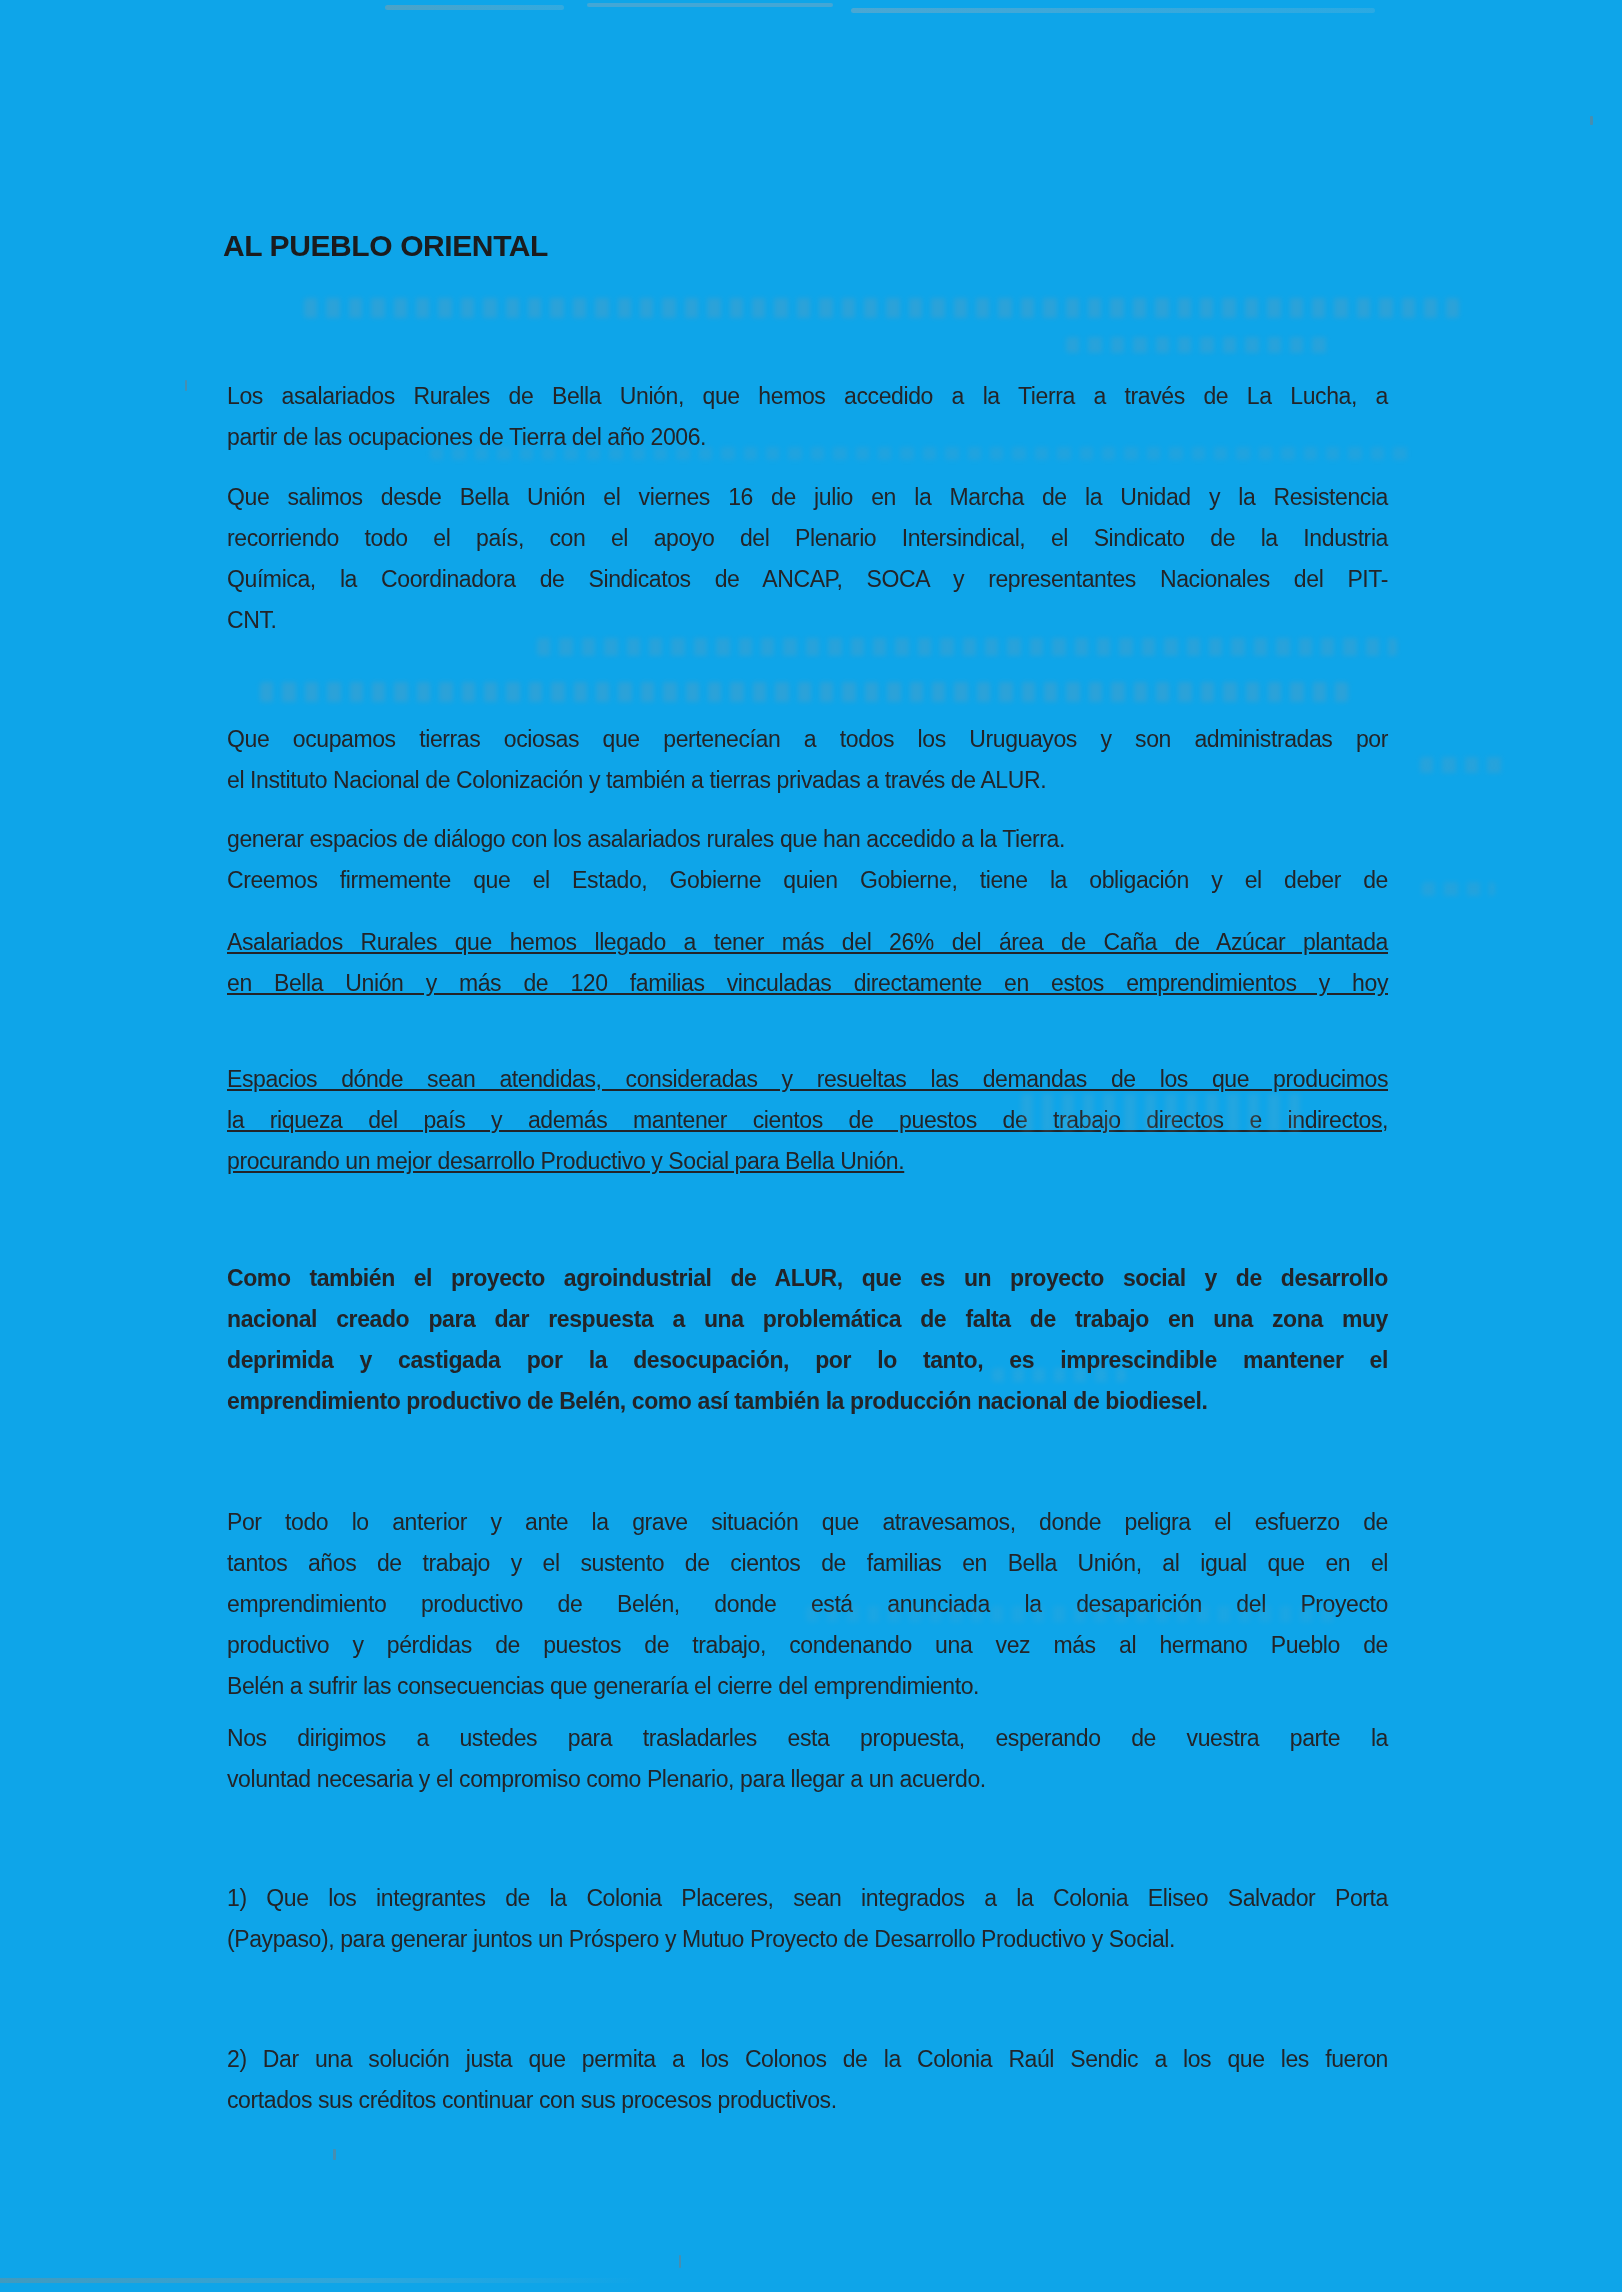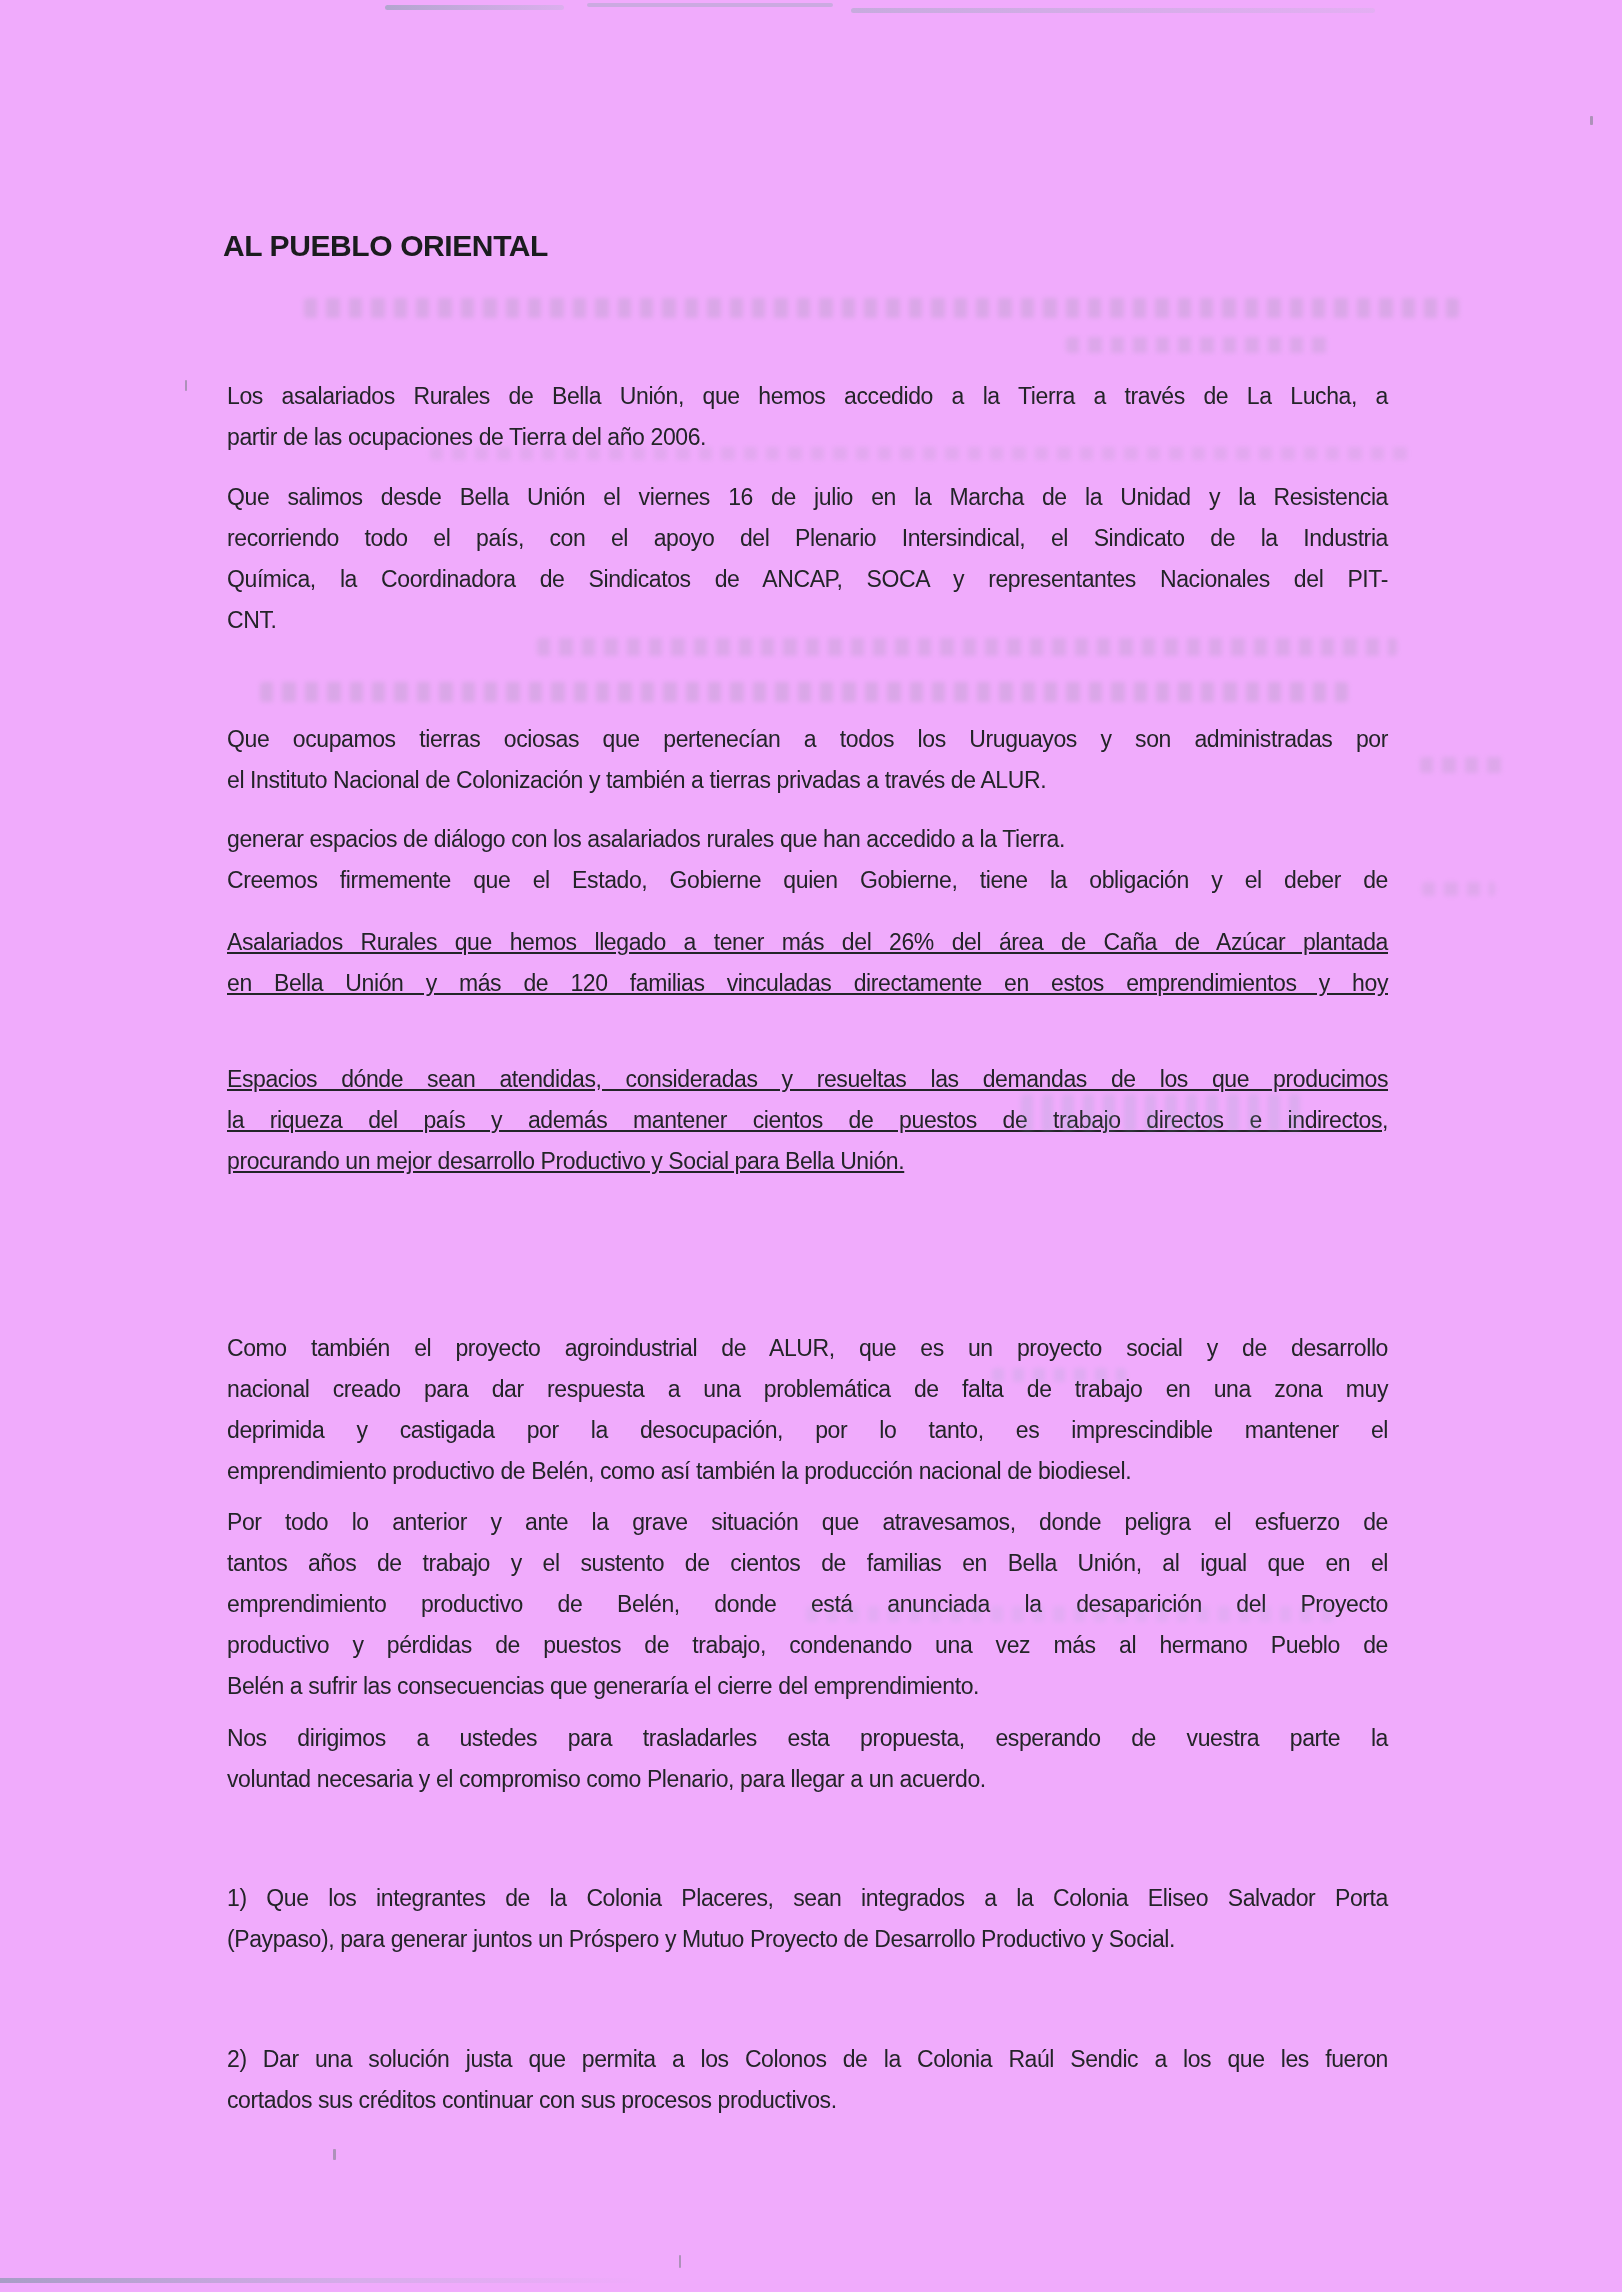--- a/index.html
+++ b/index.html
@@ -1,19 +1,19 @@
 <!DOCTYPE html>
 <html style="font-size:14.3px"><head>
 <meta charset="utf-8">
 <style>
   html,body{margin:0;padding:0;background:#e9e9e9;}
   .page{
     position:relative;
     width:1623px;height:2293px;
-    background:#f0abfc;
+    background:#0ea5e9;
     overflow:hidden;
     font-family:"Liberation Sans", sans-serif;
   }
   
   .title{
     position:absolute;
     left:223px;top:229px;
     margin:0;
     font-size:30px;
     font-weight:700;
@@ -35,21 +35,21 @@
     text-align-last:justify;
     text-justify:inter-word;
   }
   .line.last{text-align-last:left;}
   #p1{top:376px;}
   #p2{top:477px;}
   #p3{top:719px;}
   #p4{top:819px;}
   #p5{top:922px;text-decoration:underline;}
   #p6{top:1059px;text-decoration:underline;}
-  #p7{top:1328px;}
+  #p7{top:1258px;font-weight:bold;}
   #p8{top:1502px;}
   #p9{top:1718px;}
   #p10{top:1878px;}
   #p11{top:2039px;}
   
   .bleed{
     position:absolute;
     filter:blur(2.7px);
     opacity:.45;
     border-radius:3.6px;

